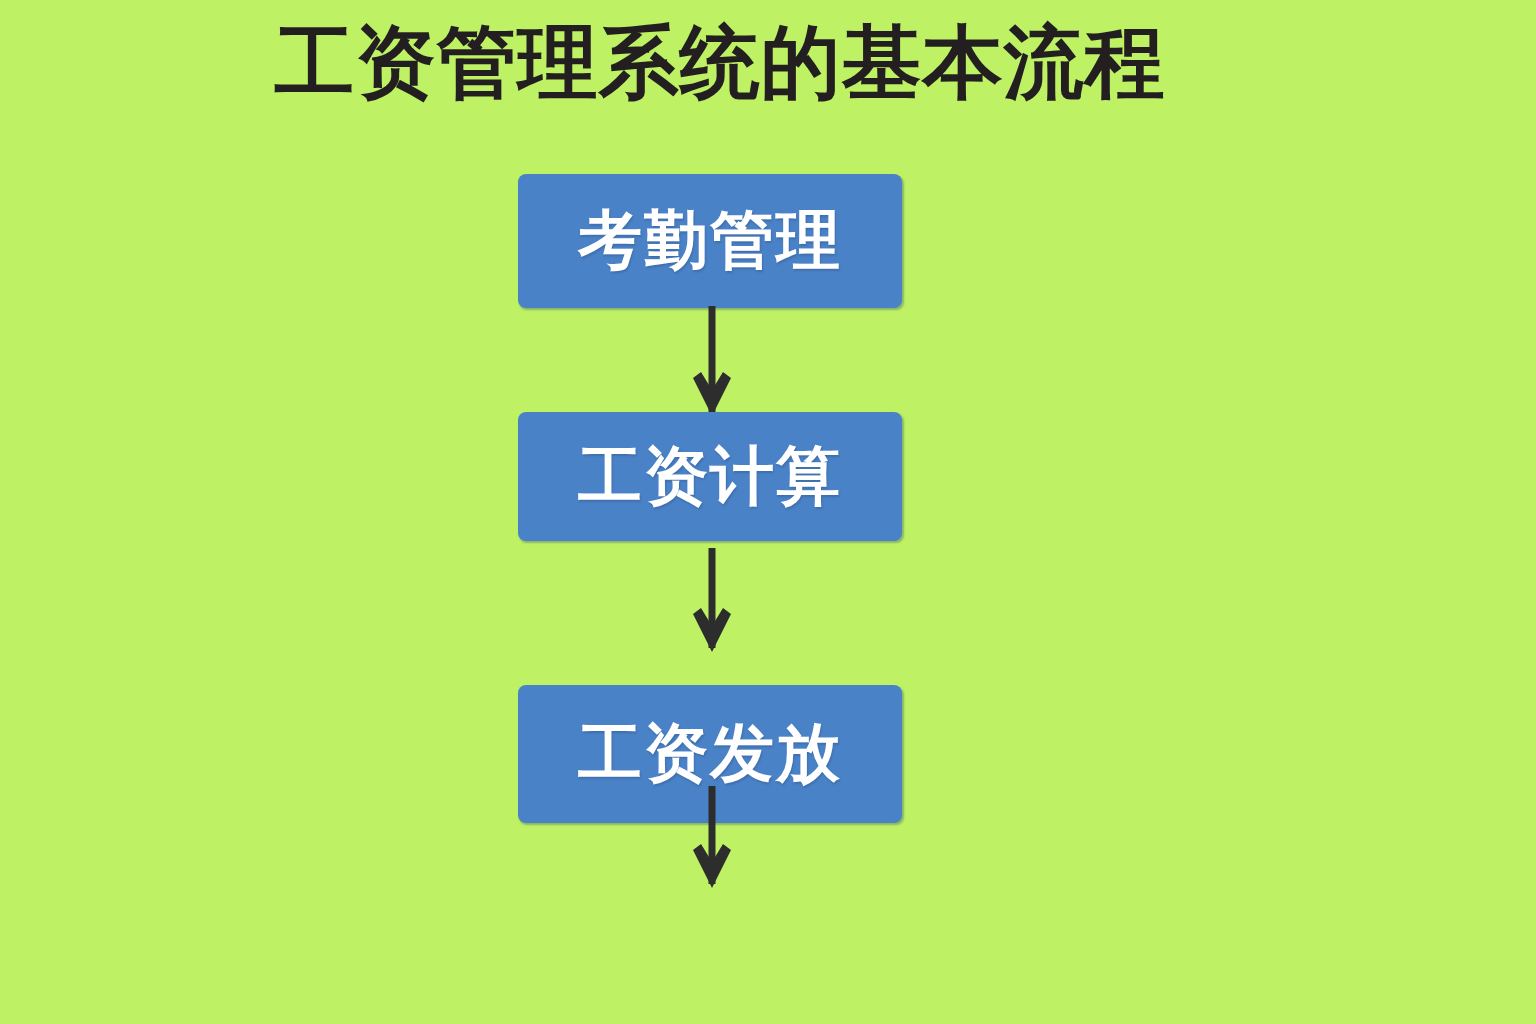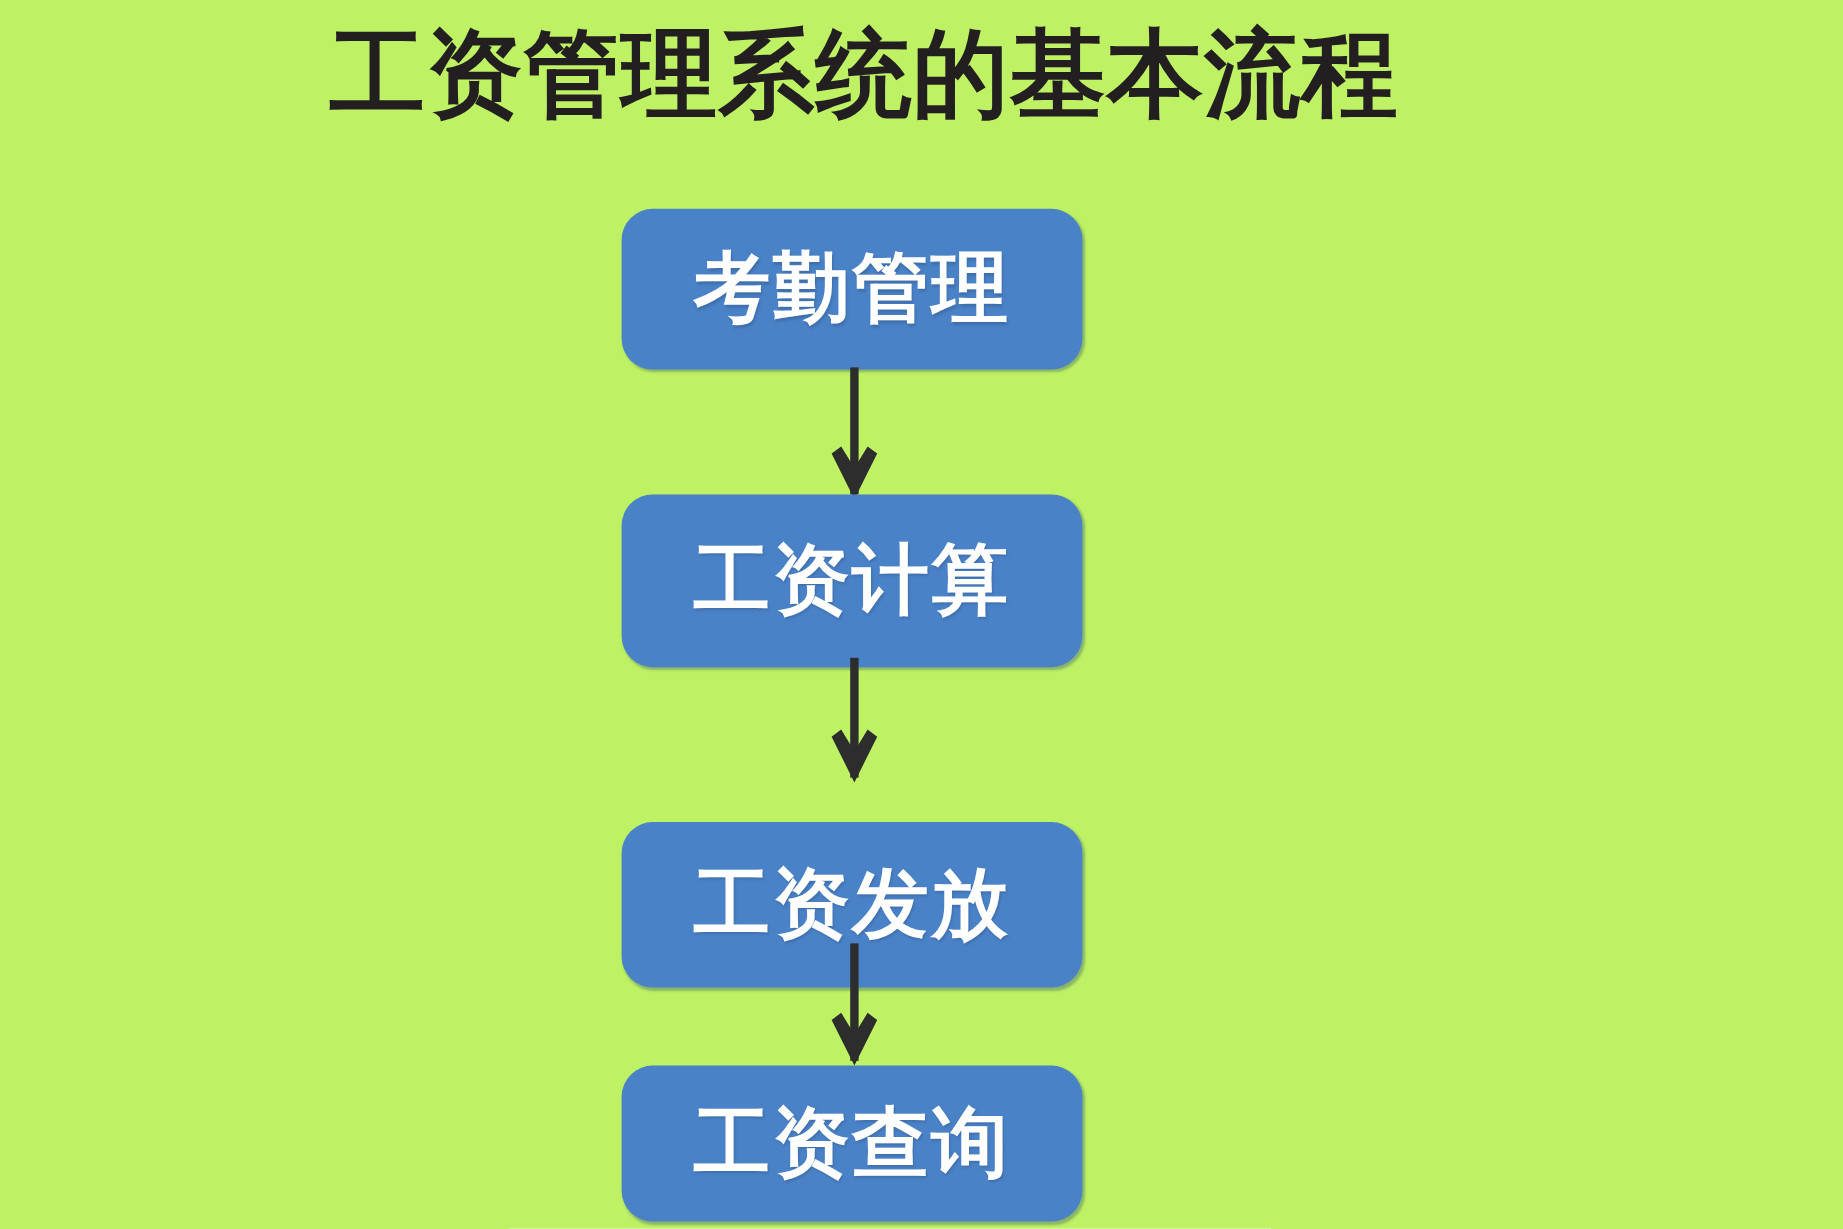--- a/index.html
+++ b/index.html
@@ -36,40 +36,40 @@
     white-space: nowrap;
     -webkit-font-smoothing: antialiased;
   }
 
   
   .flow-box {
     position: absolute;
     left: 518px;
     width: 384px;
     background: #4a82c8;
-    border-radius: 26px;
+    border-radius: 8px;
     box-shadow: 1.5px 2px 2px rgba(40, 70, 110, 0.35);
     display: flex;
     align-items: center;
     justify-content: center;
     box-sizing: border-box;
   }
   .flow-box .box-label {
     font-size: 64px;
     line-height: 1;
     font-weight: 700;
     color: #ffffff;
     letter-spacing: 2px;
     white-space: nowrap;
     text-shadow: 1px 2px 2px rgba(40, 70, 110, 0.30);
     -webkit-font-smoothing: antialiased;
   }
 
   #box-1 { top: 174px; height: 134px; }
-  #box-2 { top: 412px; height: 144px; }
+  #box-2 { top: 412px; height: 129px; }
   #box-3 { top: 650px; height: 138px; margin-top: 35px; }
   #box-4 { top: 888px; height: 130px; }
 
   
   .flow-arrow {
     position: absolute;
     left: 692px;          
     width: 40px;
   }
   #arrow-1 { top: 306px;  height: 112px; }
@@ -111,17 +111,14 @@
     <span class="box-label">工资发放</span>
   </div>
 
   <div class="flow-arrow" id="arrow-3">
     <svg viewBox="0 0 40 104" preserveAspectRatio="none" xmlns="http://www.w3.org/2000/svg">
       <rect x="16.5" y="0" width="7" height="98" fill="#2d2d2d"></rect>
       <path d="M 1 64 L 9 58 L 20 76 L 31 58 L 39 64 L 20 102 Z" fill="#2d2d2d"></path>
     </svg>
   </div>
 
-  <div class="flow-box" id="box-4">
-    <span class="box-label">工资查询</span>
-  </div>
 
 </div>
 
 </body></html>

